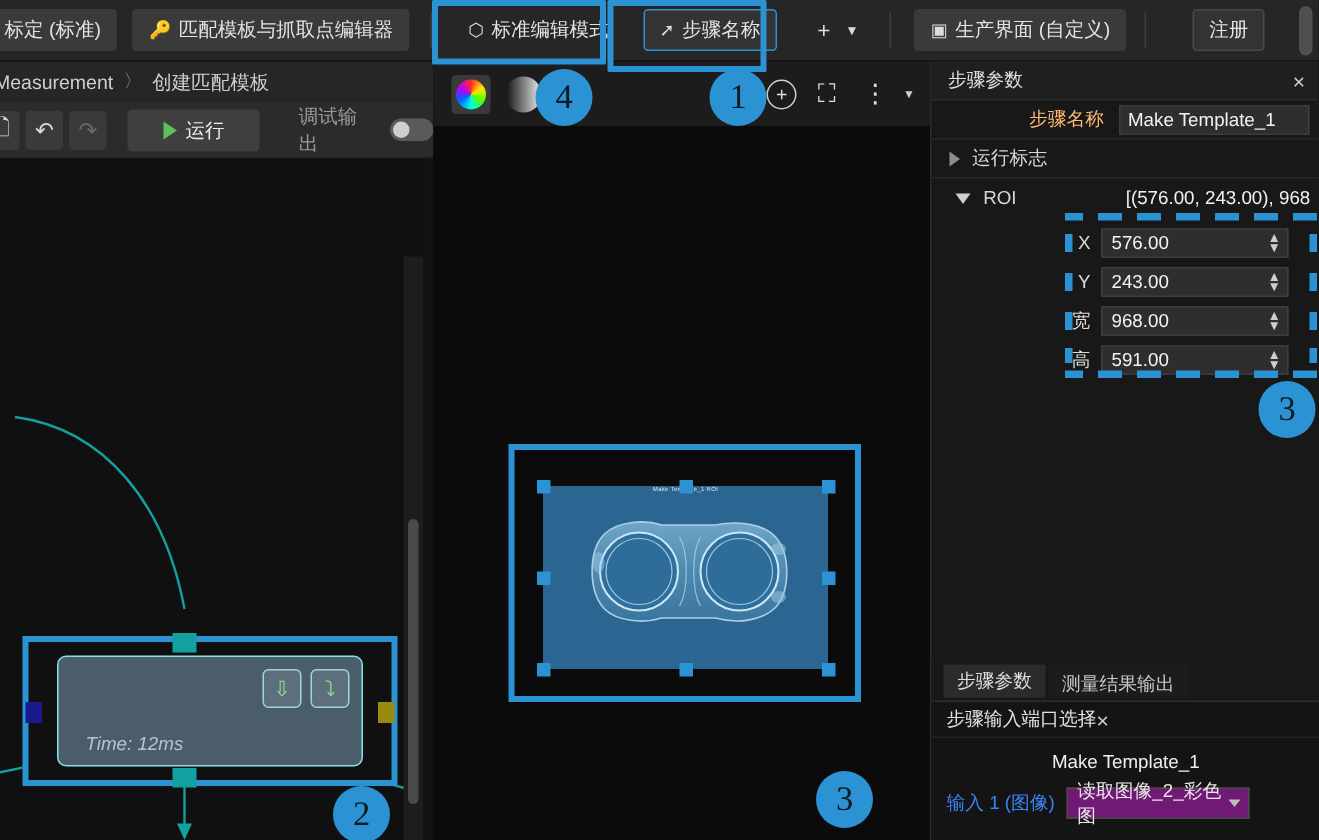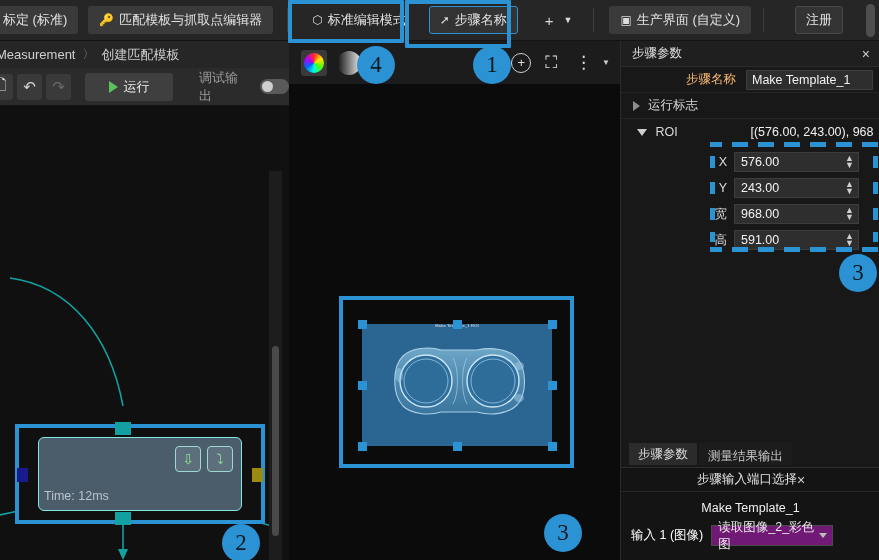--- a/index.html
+++ b/index.html
@@ -85,21 +85,21 @@
     position:absolute; left:15px; top:318px; width:250px; height:100px;
     border:4px solid #2b92d4; background:#101010;
   }
   .node {
     position:absolute; left:38px; top:331px; width:204px; height:74px;
     background:#4b5c6b; border:1.5px solid #7fe8e0; border-radius:6px;
     padding:8px 10px;
   }
   .node-title { color:#eef3f5; font-size:12.5px; }
   .node-time { color:#b9c4cb; font-size:12.5px; position:absolute;
-    left:5px; bottom:7px; }
+    left:18px; bottom:7px;font-style:italic; }
   .node-btns { position:absolute; right:8px; top:8px; display:flex; gap:6px; }
   .node-btn {
     width:26px; height:26px; border-radius:4px; background:#5d6f7d;
     border:1px solid #9fd8d0; display:flex; align-items:center;
     justify-content:center; color:#8ce08c; font-size:14px; cursor:pointer;
   }
   .port { position:absolute; background:#13a0a0; }
   .port.top { left:115px; top:316px; width:16px; height:13px; }
   .port.bot { left:115px; top:406px; width:16px; height:13px; }
   .port.left { left:17px; top:362px; width:11px; height:14px; background:#1a1a8c; }
@@ -220,27 +220,27 @@
   .rp-tab {
     height:22px; padding:0 9px; background:#2b2b2b; color:#dedede;
     font-size:12.5px; display:flex; align-items:center; cursor:pointer;
   }
   .rp-tab.inactive { background:#1c1c1c; color:#c8c8c8;align-items:flex-end; }
   .bottom-pane {
     position:absolute; left:0; bottom:0; width:259px; height:93px;
     background:#141414; border-top:1px solid #2e2e2e;
   }
   .bp-head {
-    height:24px; display:flex; align-items:center; justify-content:center;
+    height:24px; display:flex; align-items:center; justify-content:flex-start;
     padding:0 9px 0 10px; color:#e2e2e2; font-size:12.5px;
     border-bottom:1px solid #262626;
   }
   .bp-title { text-align:center; color:#efefef; font-size:12.5px; padding-top:9px; }
   .bp-row { display:flex; align-items:center; margin-top:10px; padding-left:10px; gap:8px; }
-  .bp-lbl { color:#ffffff; font-size:12.5px; }
+  .bp-lbl { color:#3b82f6; font-size:12.5px; }
   .combo {
     width:122px; height:21px; background:#701a75; border:1px solid #4a4a4a;
     display:flex; align-items:center; justify-content:space-between;
     padding:0 5px 0 6px; color:#e8e8e8; font-size:12.5px; cursor:pointer;
   }
   .combo-arrow { width:0;height:0;border-top:5px solid #bdbdbd;
     border-left:4px solid transparent;border-right:4px solid transparent; }
   .topscroll {
     position:absolute; right:4px; top:4px; width:9px; height:33px;
     background:#4f4f4f; border-radius:5px; cursor:pointer;

